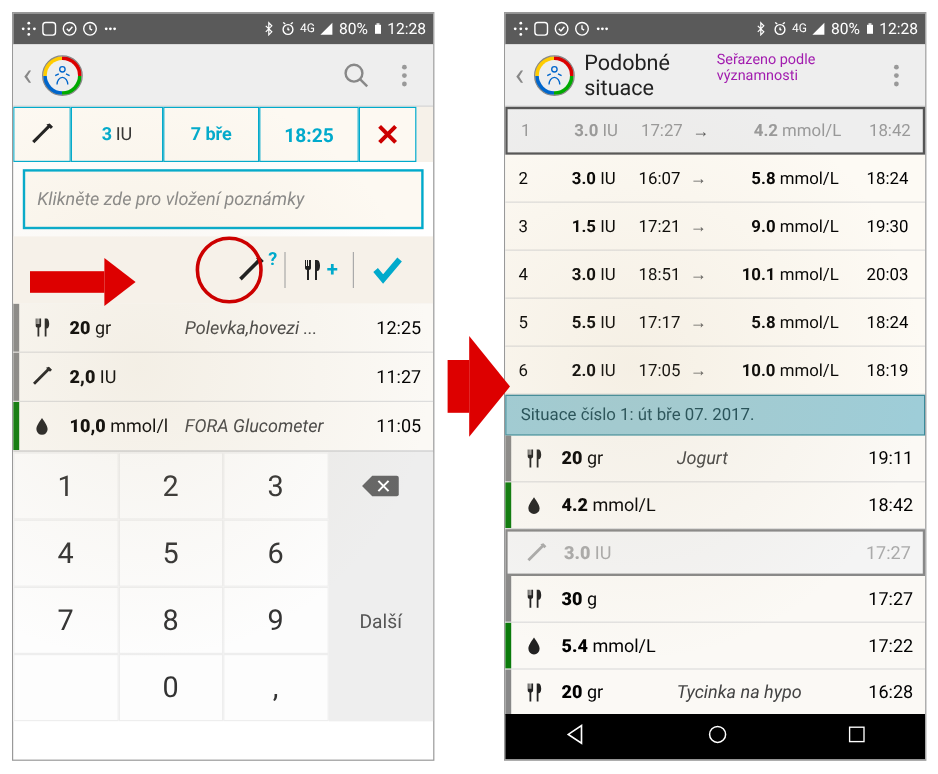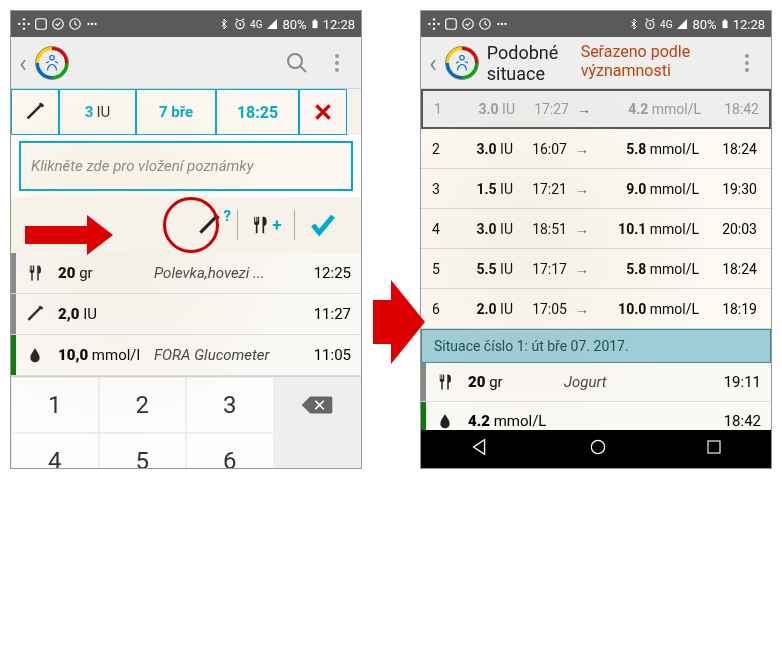--- a/index.html
+++ b/index.html
@@ -7,21 +7,21 @@
   width: 782px;
   height: 645px;
   background: #fff;
   font-family: -apple-system, BlinkMacSystemFont, "Segoe UI", Roboto, sans-serif;
   position: relative;
   overflow: hidden;
 }
 .phone {
   position: absolute;
   width: 352px;
-  height: 459px;
+  height: 624px;
   border: 1px solid #999;
   background: #fff;
   overflow: hidden;
 }
 .phone-left { left: 10px; top: 10px; }
 .phone-right { left: 420px; top: 10px; }
 
 
 .status-bar {
   height: 26px;
@@ -56,21 +56,21 @@
 }
 .logo-inner {
   width: 26px; height: 26px; border-radius: 50%; background: #eee;
   position: relative;
 }
 .logo-man {
   position: absolute; left: 4px; top: 2px; width: 18px; height: 22px;
 }
 .app-title-block { flex: 1; display: flex; flex-direction: row; justify-content: center; }
 .app-title { font-size: 18px; color: #222; font-weight: 400; }
-.app-subtitle { font-size: 16px; color: #c2410c; }
+.app-subtitle { font-size: 12px; color: #a21caf; }
 .appbar-action { width: 32px; height: 32px; display: flex; align-items: center; justify-content: center; color: #888; }
 .kebab { display: flex; flex-direction: column; gap: 3px; }
 .kebab span { width: 4px; height: 4px; border-radius: 50%; background: #999; }
 
 
 .entry-row {
   display: flex; height: 46px; align-items: stretch;
   background: #f6f1e9;
 }
 .entry-cell {

